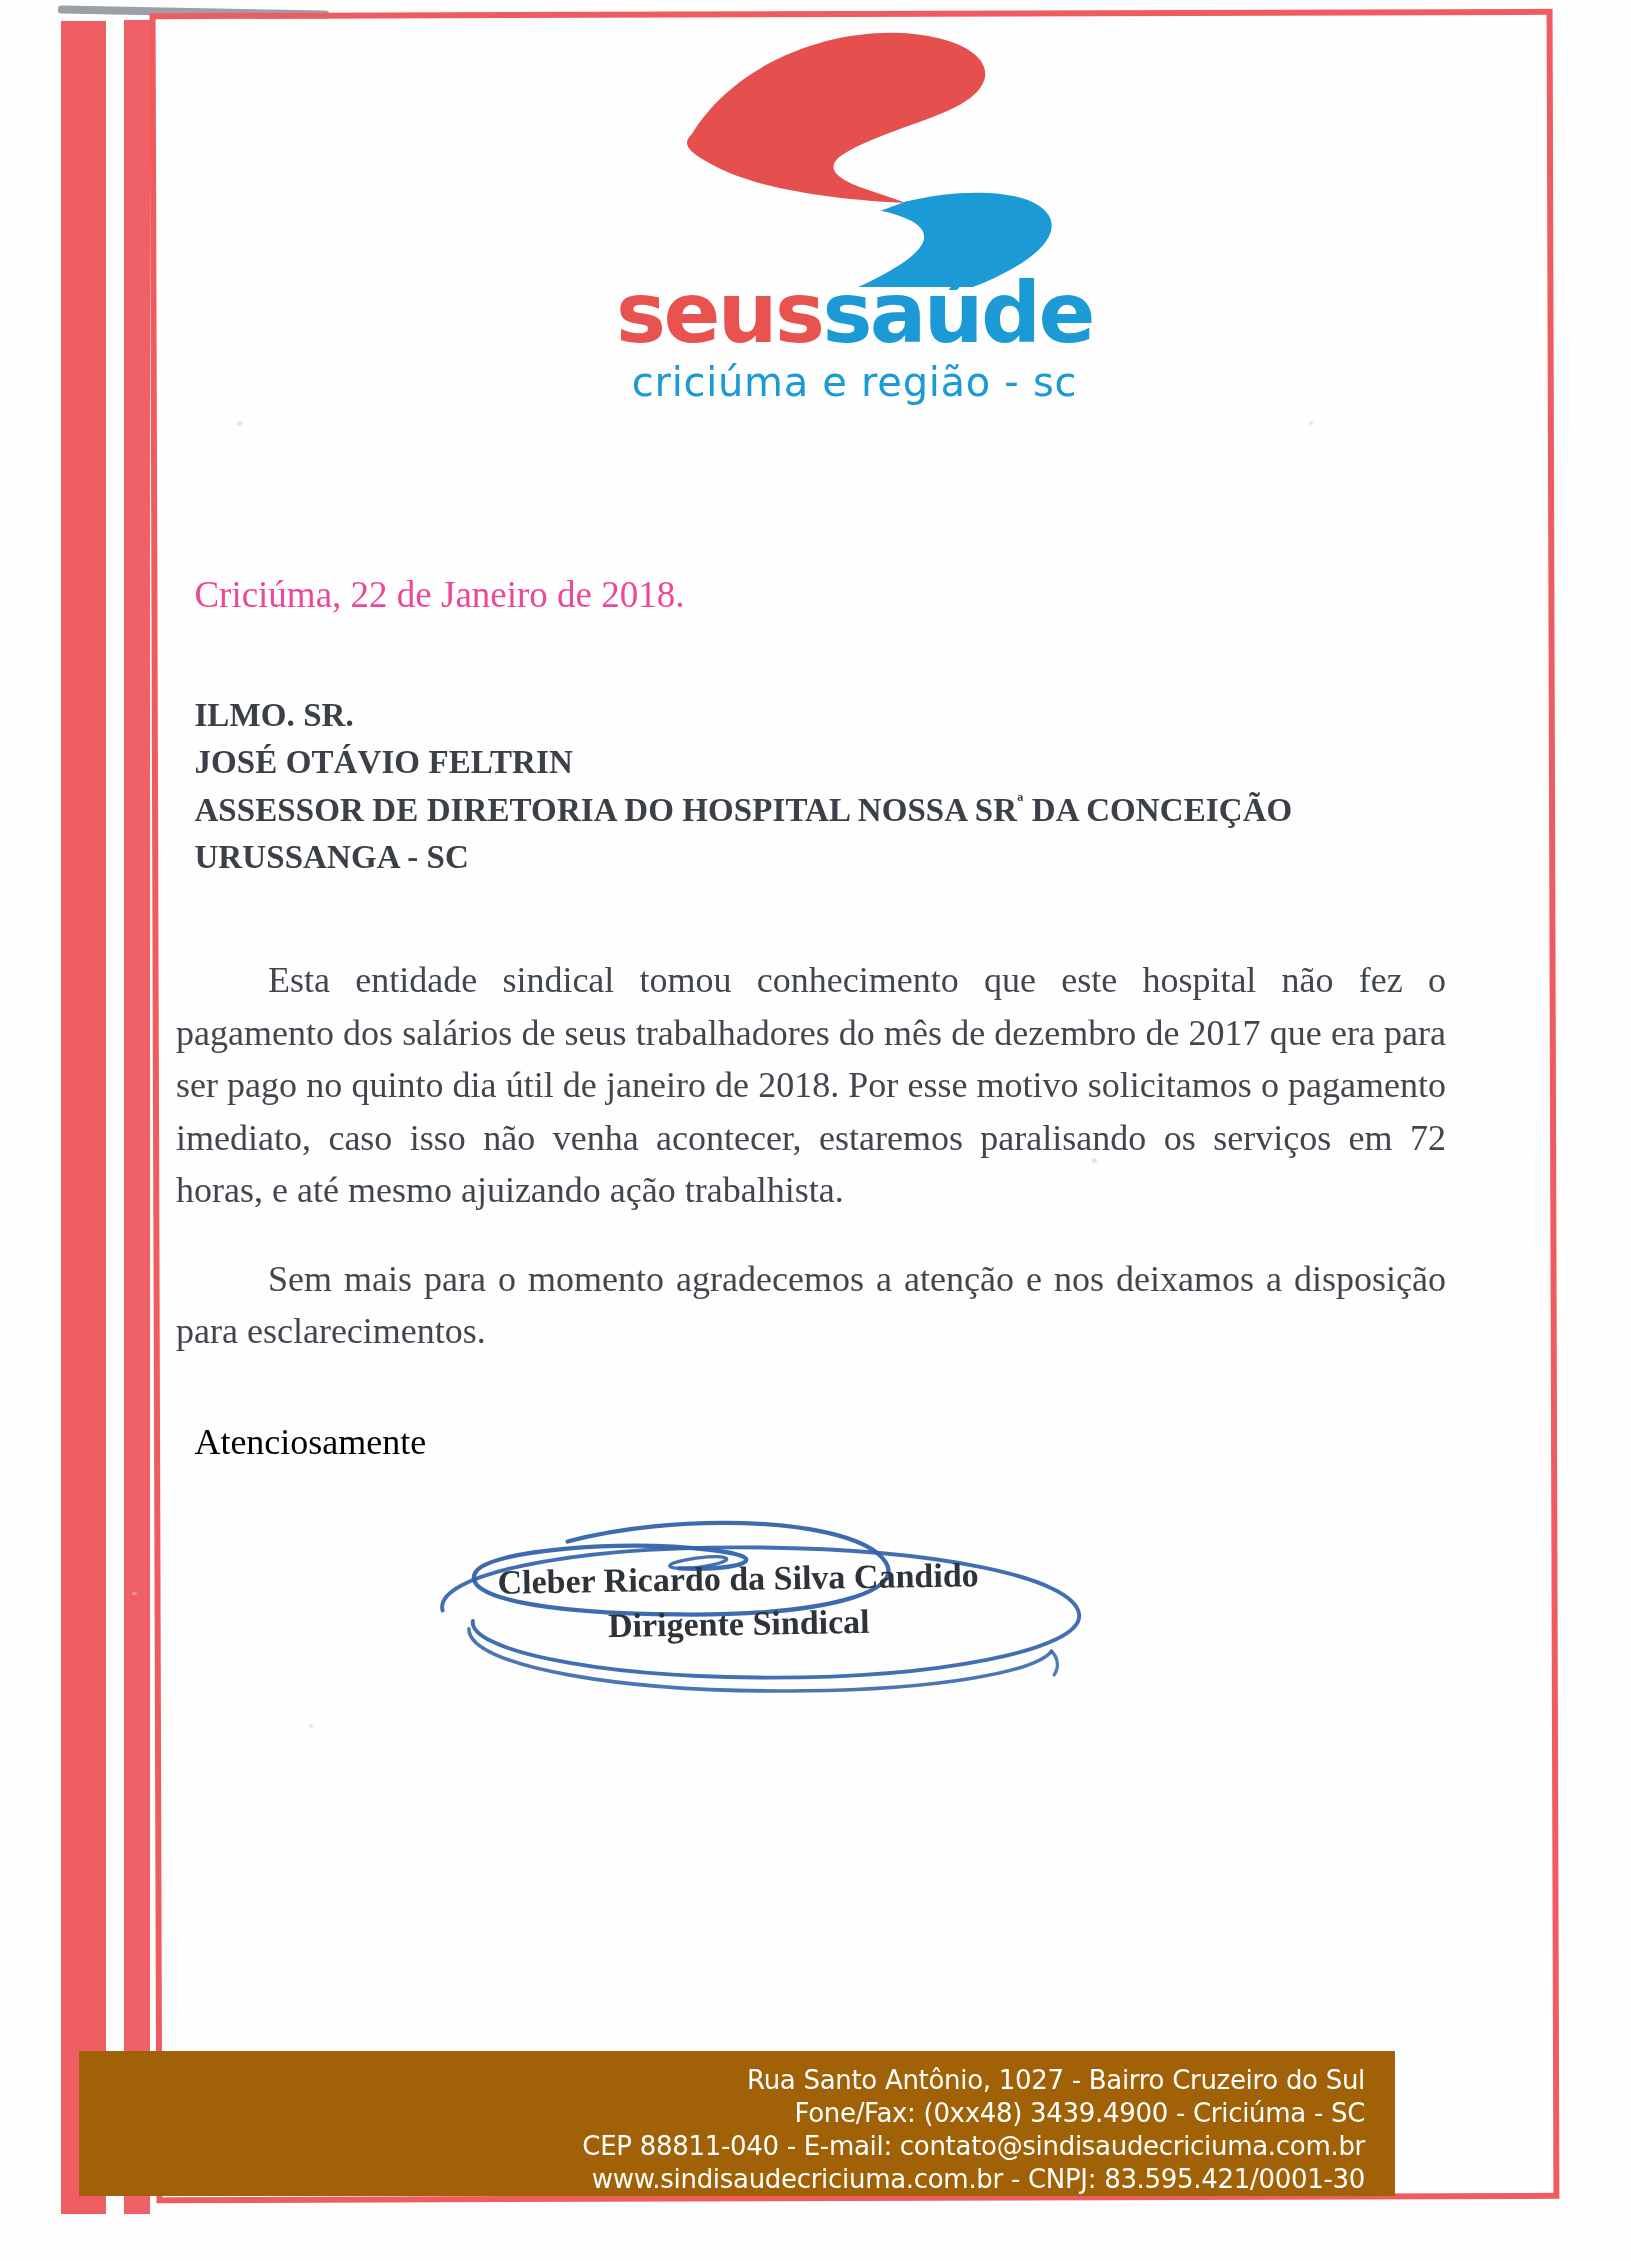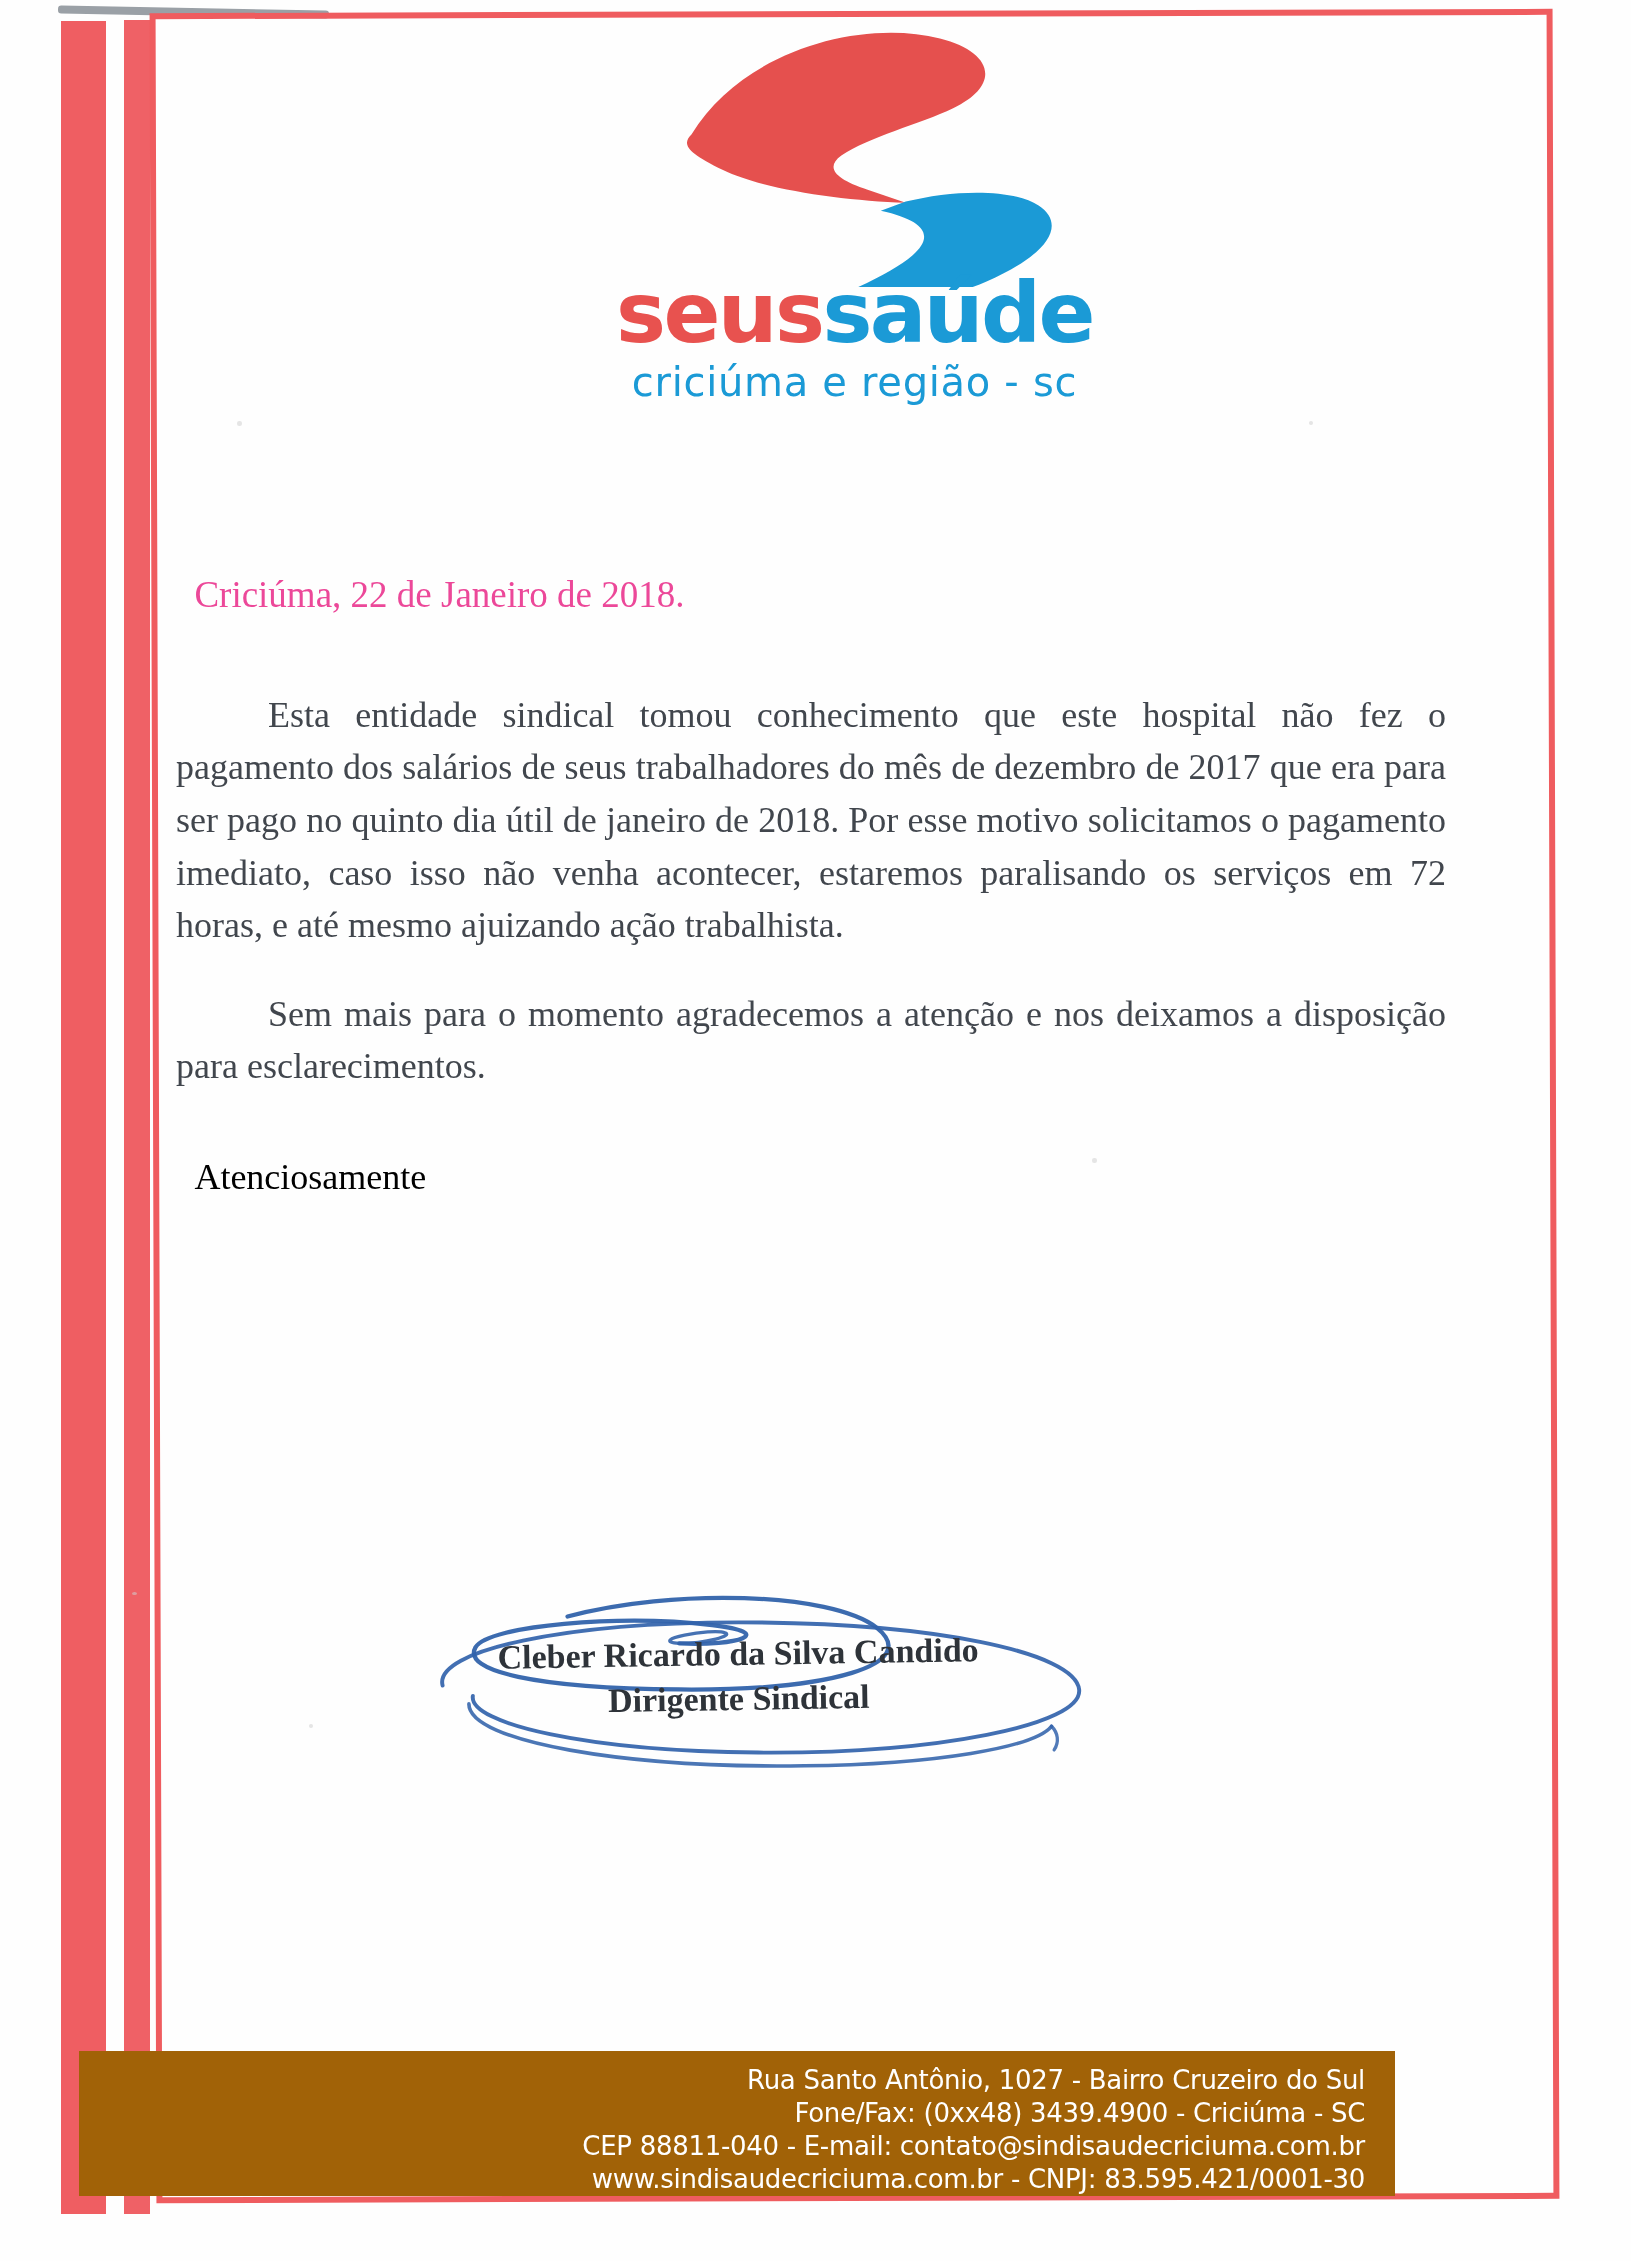--- a/index.html
+++ b/index.html
@@ -150,21 +150,21 @@
     margin-top: 63px;
     margin-left: 18.4px;
     font-size: 36px;
     color: #000000;
   }
 
   
   .signature-area {
     position: absolute;
     left: 217px;
-    top: 1543px;
+    top: 1468px;
     width: 737px;
     height: 217px;
   }
   .signature-scribble {
     position: absolute;
     left: 0;
     top: 0;
     width: 737px;
     height: 217px;
   }
@@ -250,20 +250,26 @@
 
       <div class="logo-wordmark"><span class="logo-word-red">seus</span><span class="logo-word-blue">saúde</span></div>
 
       <div class="logo-tagline">criciúma e região - sc</div>
     </div>
 
     <div class="letter">
 
       <div class="date-line">Criciúma, 22 de Janeiro de 2018.</div>
 
+      <div class="recipient">
+        <div>ILMO. SR.</div>
+        <div>JOSÉ OTÁVIO FELTRIN</div>
+        <div><span>ASSESSOR DE DIRETORIA DO HOSPITAL NOSSA SR</span><span class="sup">ª</span><span> DA CONCEIÇÃO</span></div>
+        <div>URUSSANGA - SC</div>
+      </div>
 
       <p class="para">Esta entidade sindical tomou conhecimento que este hospital não fez o pagamento dos salários de seus trabalhadores do mês de dezembro de 2017 que era para ser pago no quinto dia útil de janeiro de 2018. Por esse motivo solicitamos o pagamento imediato, caso isso não venha acontecer, estaremos paralisando os serviços em 72 horas, e até mesmo ajuizando ação trabalhista.</p>
       <p class="para second">Sem mais para o momento agradecemos a atenção e nos deixamos a disposição para esclarecimentos.</p>
 
       <div class="closing">Atenciosamente</div>
     </div>
 
     <div class="signature-area">
       <div class="signature-scribble">
         <svg viewBox="0 0 1120 330" width="737" height="217" xmlns="http://www.w3.org/2000/svg">

